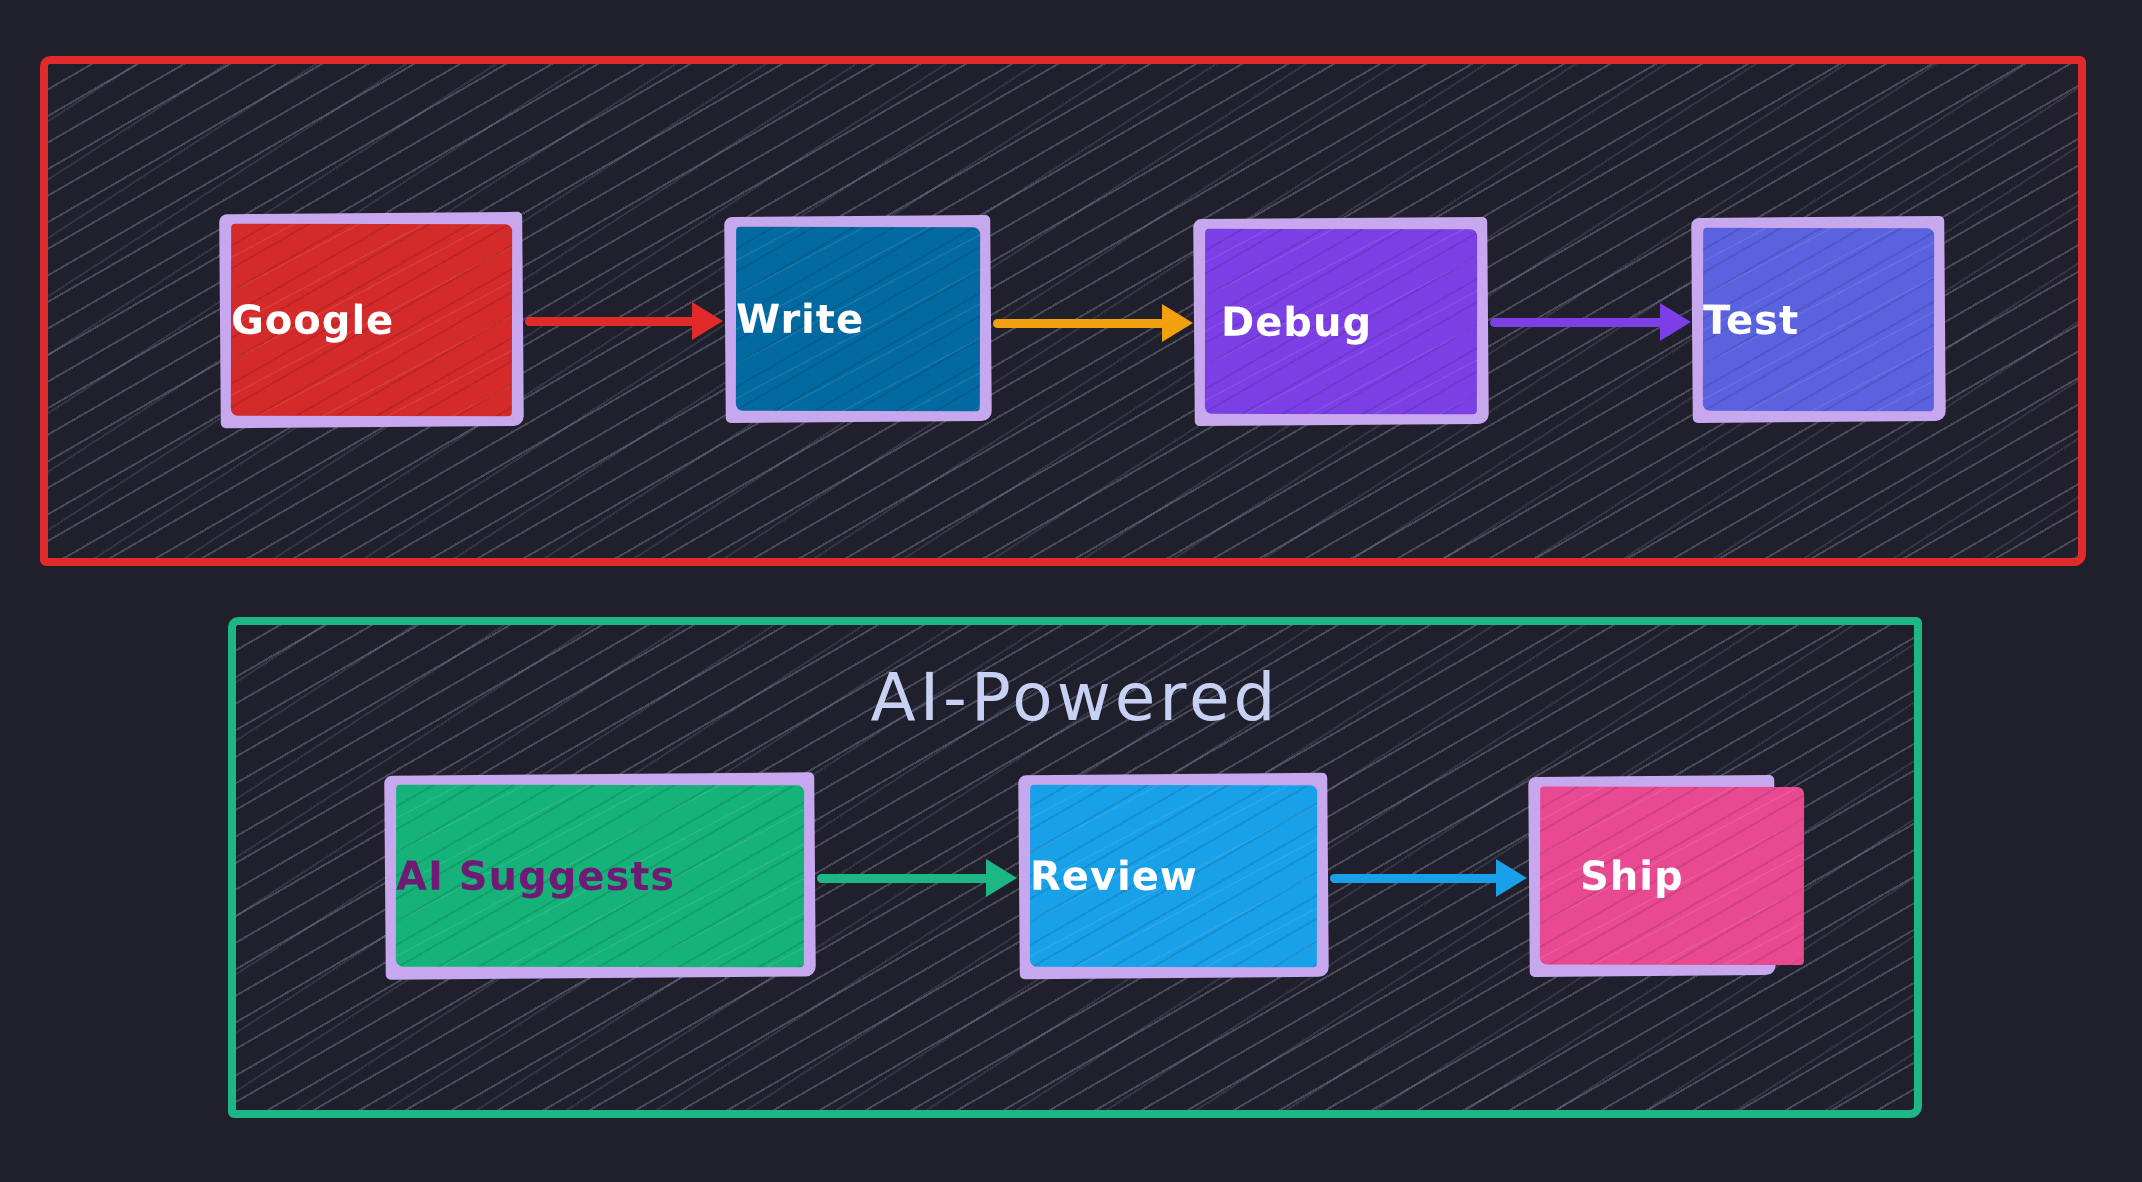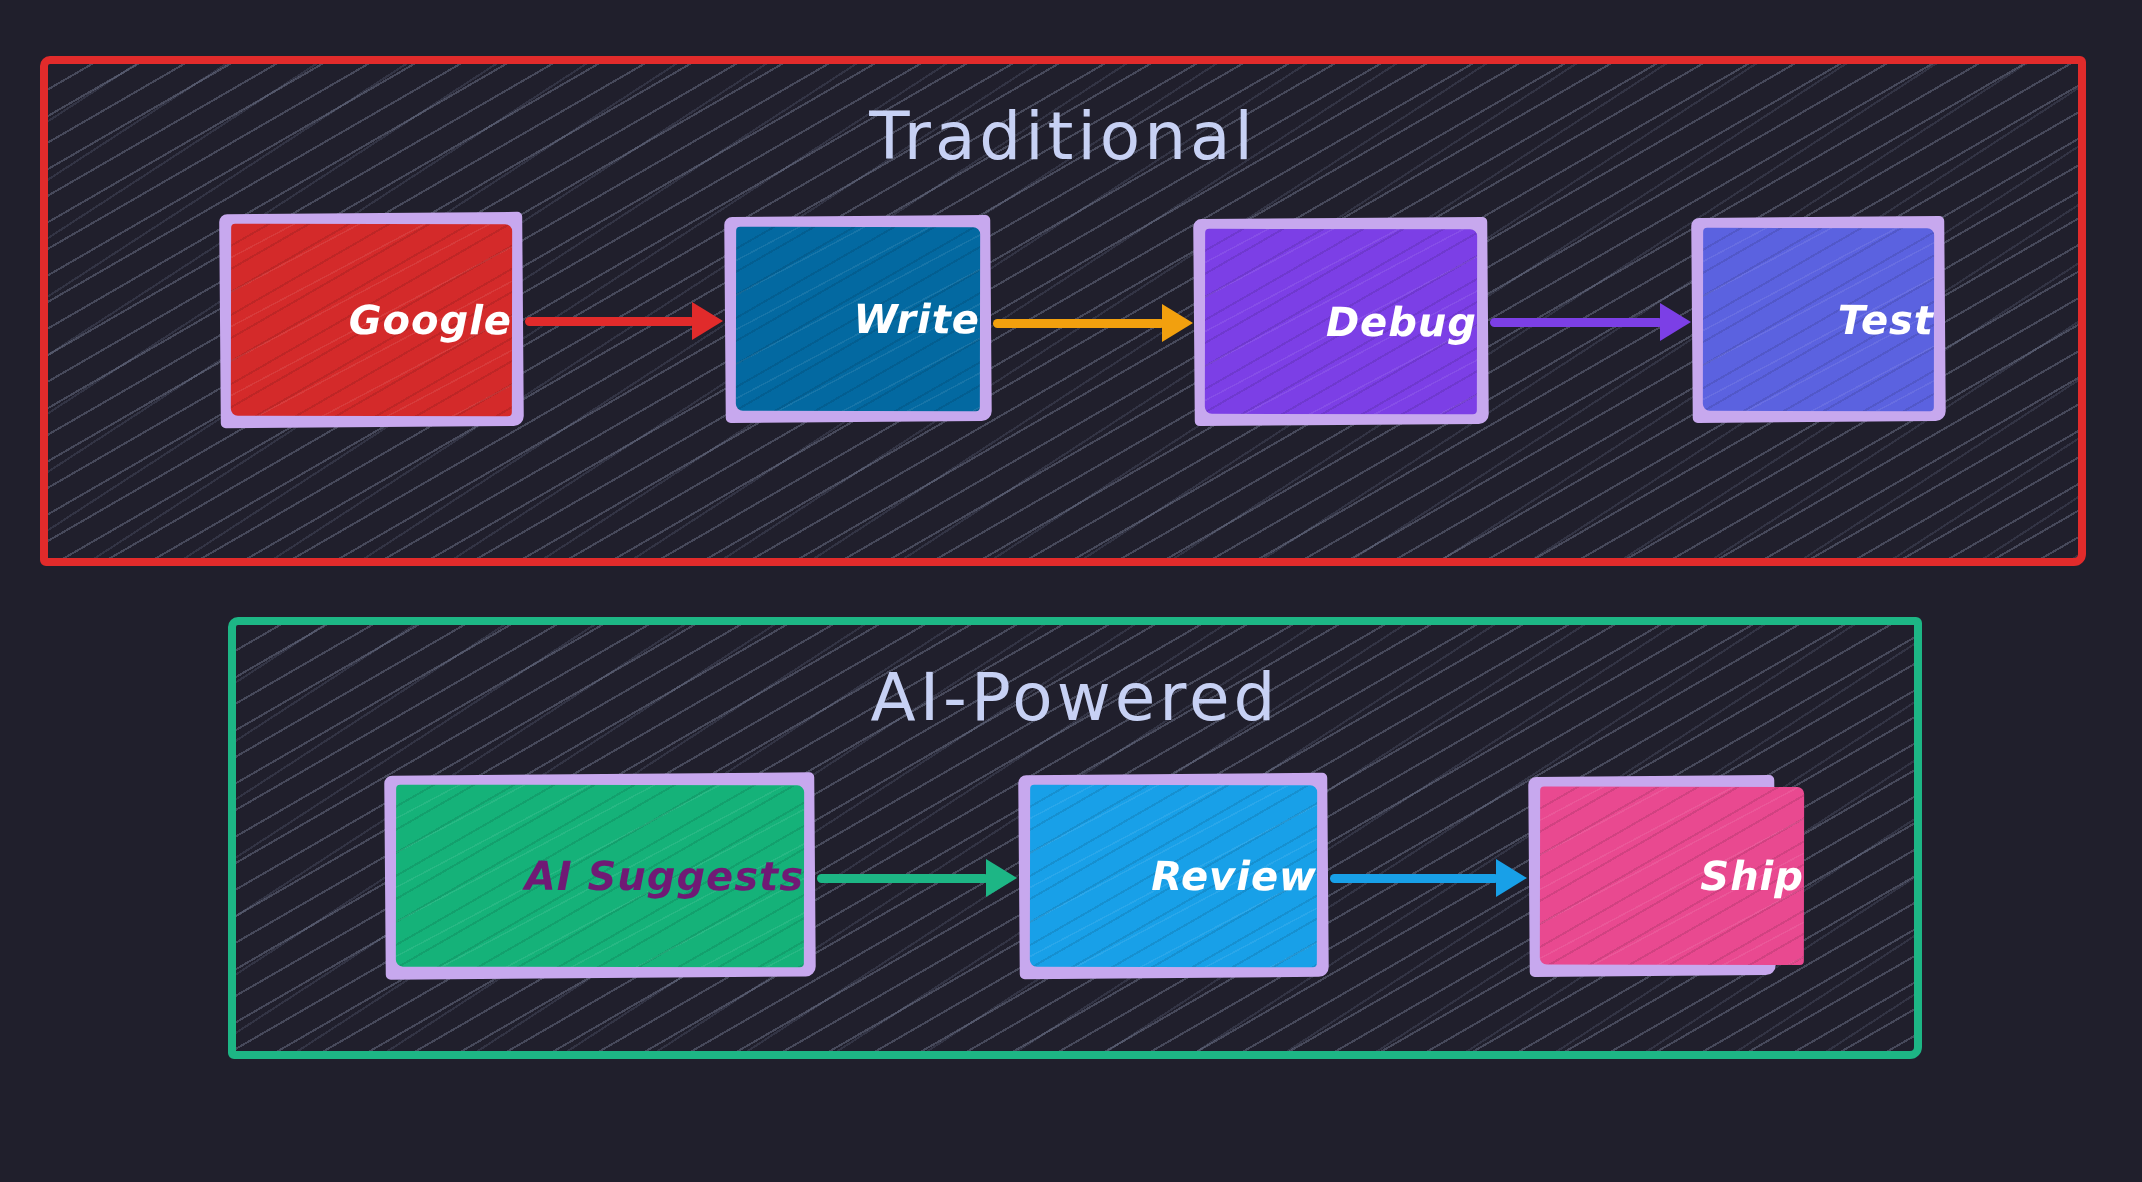--- a/index.html
+++ b/index.html
@@ -23,21 +23,21 @@
     border: 8px solid #e12b2b;
     border-radius: 10px 6px 12px 6px;
     
     background-image:
       repeating-linear-gradient(150deg, transparent 0px, transparent 21px,
         rgba(160,170,198,0.30) 21px, rgba(160,170,198,0.30) 23px),
       repeating-linear-gradient(147deg, transparent 0px, transparent 47px,
         rgba(125,135,165,0.20) 47px, rgba(125,135,165,0.20) 49px);
   }
   .frame-trad { left: 40px;  top: 56px;  width: 2046px; height: 510px; }
-  .frame-ai   { left: 228px; top: 617px; width: 1694px; height: 442px; }
+  .frame-ai   { left: 228px; top: 617px; width: 1694px; height: 501px; }
 
   .frame-title {
     position: absolute;
     left: 0; right: 0;
     top: 34px;
     margin: 0;
     text-align: center;
     font-size: 66px;
     font-weight: 400;
     letter-spacing: 4px;
@@ -54,23 +54,22 @@
     transform: rotate(-0.45deg);
   }
   .node-fill {
     position: relative;
     width: 100%;
     height: 100%;
     border-radius: 4px 7px 4px 7px;
     transform: rotate(0.55deg);
     display: flex;
     align-items: center;
-    justify-content: flex-end;
+    justify-content: flex-start;
     overflow: hidden;
-    font-style: italic;
   }
   .node-fill::after {
     content: "";
     position: absolute;
     inset: 0;
     background-image:
       repeating-linear-gradient(150deg, transparent 0px, transparent 18px,
         rgba(0,0,0,0.10) 18px, rgba(0,0,0,0.10) 20px),
       repeating-linear-gradient(152deg, transparent 0px, transparent 29px,
         rgba(255,255,255,0.08) 29px, rgba(255,255,255,0.08) 30.5px);
@@ -125,21 +124,20 @@
 
   .a-a1 { left: 581px;  top: 233px; width: 200px; }
   .a-a2 { left: 1094px; top: 233px; width: 197px; }
 </style>
 </head>
 <body>
 
 <div class="canvas" style="background-color: rgb(32, 31, 44);">
 
   <section class="frame frame-trad" style="border-color: rgb(225, 43, 43);">
-    <h2 class="frame-title" style="color: rgb(199, 209, 244);">Traditional</h2>
 
     <div class="node n-google" style="background-color: rgb(199, 168, 238);">
       <div class="node-fill" style="background-color: rgb(212, 42, 42);">
         <span class="node-label" style="color: rgb(255, 255, 255);">Google</span>
       </div>
     </div>
 
     <div class="arrow a-t1">
       <i class="shaft" style="background-color: rgb(225, 43, 43);"></i>
       <i class="head" style="border-left-color: rgb(225, 43, 43);"></i>

